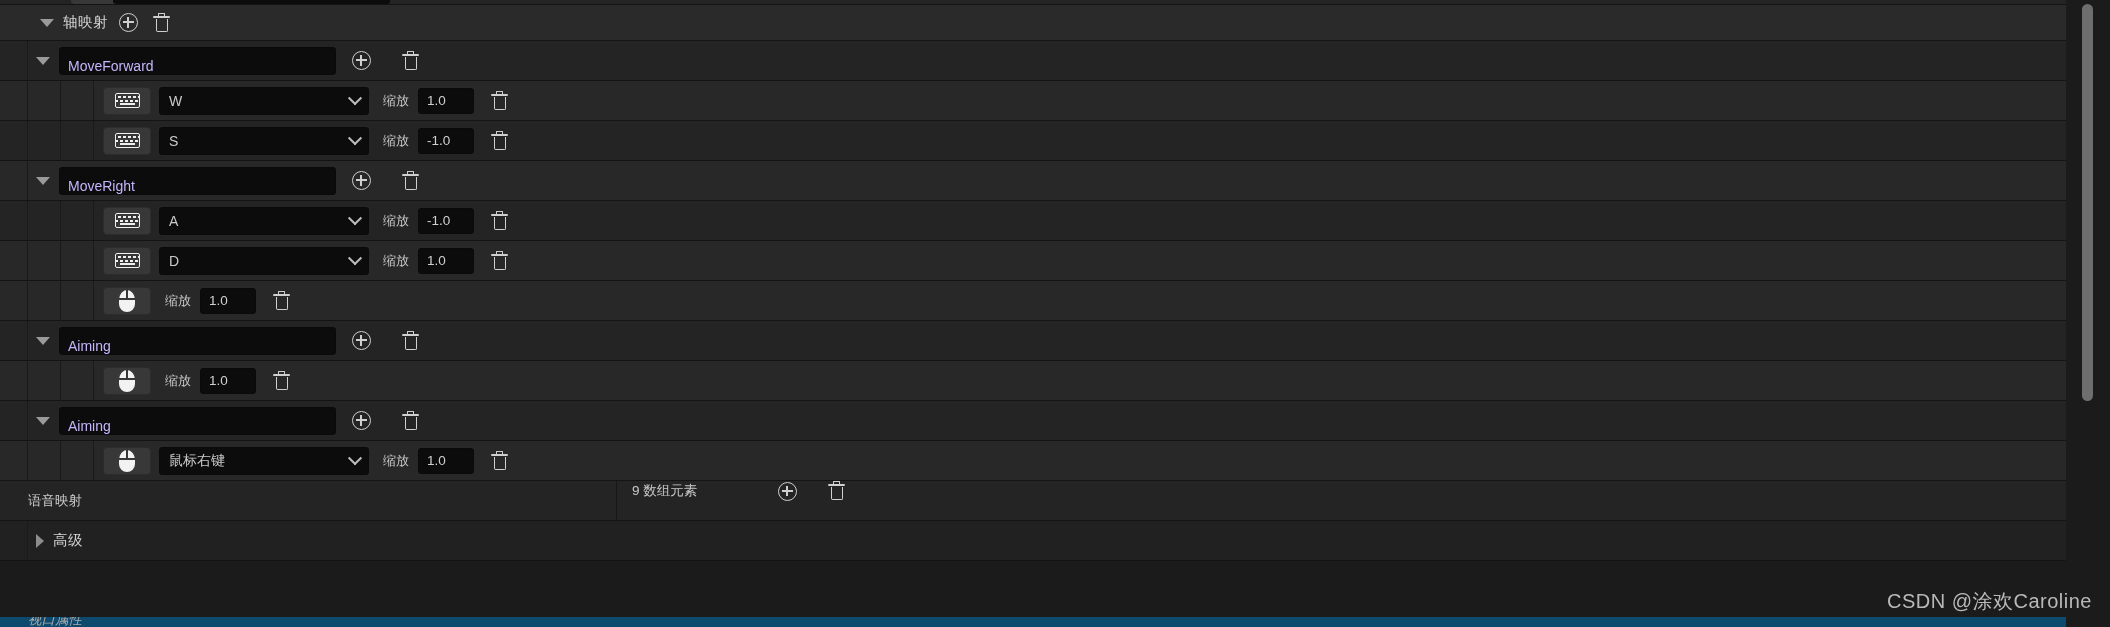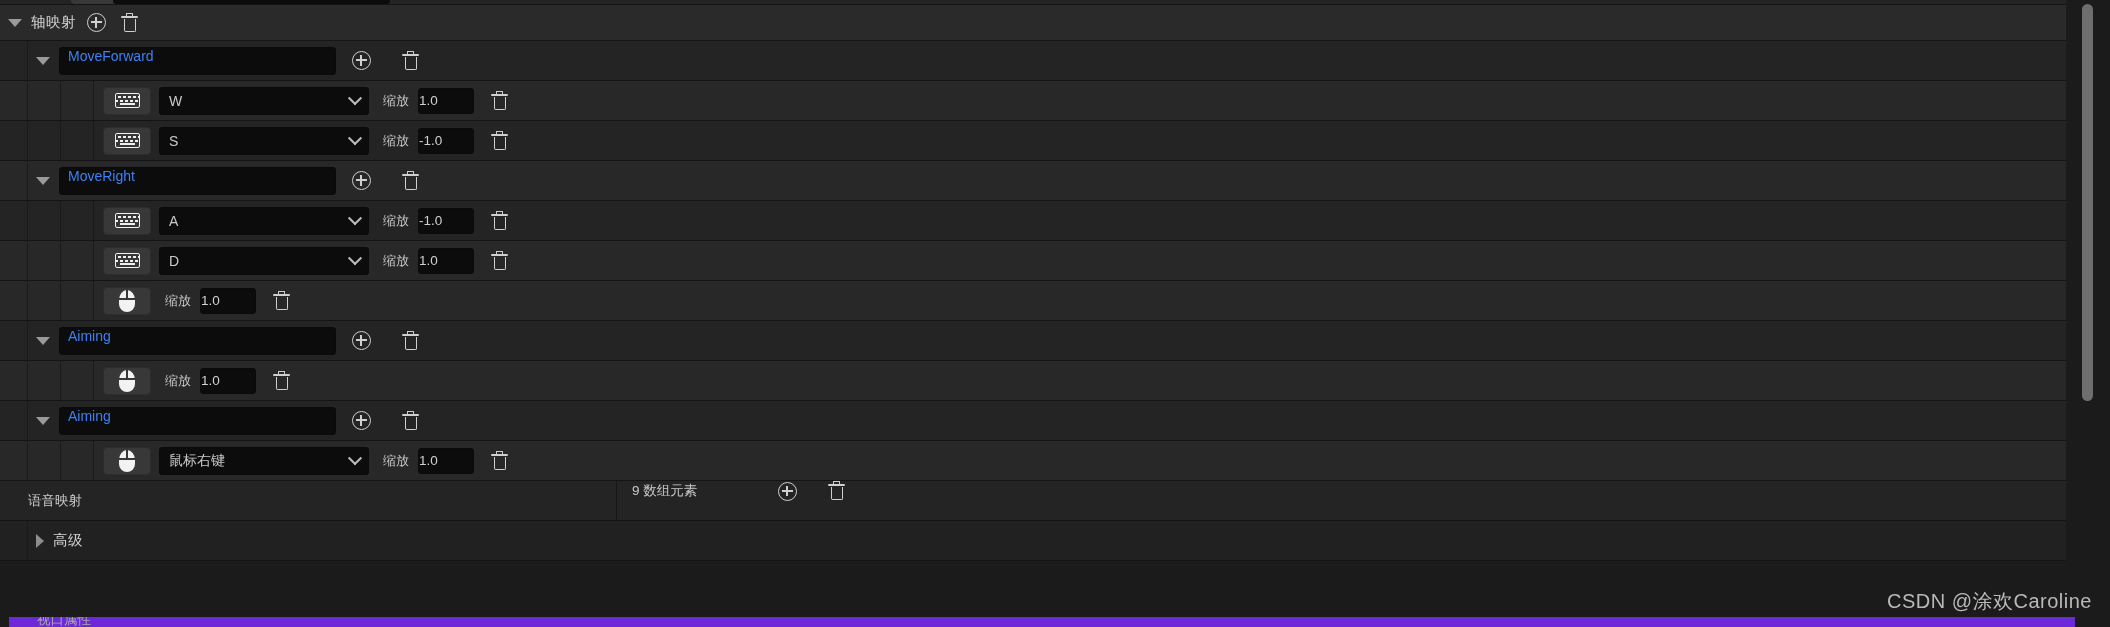--- a/index.html
+++ b/index.html
@@ -51,20 +51,21 @@
     border-left: 8px solid #8d8d8d;
   }
 
   
   .section-head {
     height: 36px;
     background: #2a2a2a;
     border-bottom: 1px solid #151515;
     display: flex; align-items: center;
     width: 2066px;
+    padding-left: 32px;
   }
   .section-title {
     color: #d2d2d2; font-size: 14.5px; letter-spacing: .5px;
     margin-right: 11px;
   }
 
   
   .ico-plus {
     width: 19px; height: 19px; border-radius: 50%;
     border: 1.6px solid #cfcfcf;
@@ -94,23 +95,23 @@
     border: 1.7px solid #cfcfcf; border-top: none;
     border-radius: 0 0 2px 2px;
   }
 
   
   .namefield {
     height: 28px;
     background: #0c0c0c;
     border: 1px solid #0a0a0a;
     border-radius: 3px;
-    display: flex; align-items: flex-start;
+    display: flex; align-items: flex-end;
     padding: 0 8px;
-    color: #3b82f6; font-size: 14px;
+    color: #c4b5fd; font-size: 14px;
     flex: 0 0 auto;
     width: 277px;
   }
   .namefield.wide { width: 277px; }
 
   .row-actions { display: flex; align-items: center; gap: 16px; margin-left: 16px; }
 
   
   .devbtn {
     width: 48px; height: 28px;
@@ -172,21 +173,21 @@
     flex: 0 0 auto;
   }
 
   .scale-label {
     color: #c6c6c6; font-size: 13px;
     margin-left: 14px; margin-right: 9px; flex: 0 0 auto;
   }
   .scale-val {
     width: 56px; height: 26px;
     background: #0c0c0c; border: 1px solid #0a0a0a; border-radius: 3px;
-    display: flex; align-items: center; padding-left: 0;
+    display: flex; align-items: center; padding-left: 8px;
     color: #d0d0d0; font-size: 13.5px; flex: 0 0 auto;
   }
   .trash-slot { margin-left: 17px; flex: 0 0 auto; }
 
   
   .prop-row {
     height: 40px; display: flex; align-items: flex-start;
     background: #242424; border-bottom: 1px solid #141414;
     width: 2066px;
   }
@@ -206,22 +207,22 @@
   }
   .sliver-top .nf {
     position:absolute; left:113px; top:-20px; width:277px; height:24px;
     background:#0c0c0c; border-radius:3px;
   }
   .sliver-top .db {
     position:absolute; left:71px; top:-20px; width:48px; height:24px;
     background:#383838; border-radius:4px;
   }
   .sliver-bot {
-    position: absolute; bottom: 0; left: 9px; width: 2066px; height: 10px;
-    background: #6d28d9; overflow: hidden;
+    position: absolute; bottom: 0; left: 0; width: 2066px; height: 10px;
+    background: #0c4a6e; overflow: hidden; font-style: italic;
   }
   .sliver-bot span {
     position: absolute; left: 28px; top: -6px; color: #a9a9a9; font-size: 13.5px;
   }
 
   
   .rail {
     position: absolute; top: 0; right: 0; width: 44px; height: 627px;
     background: #1b1b1b;
   }

